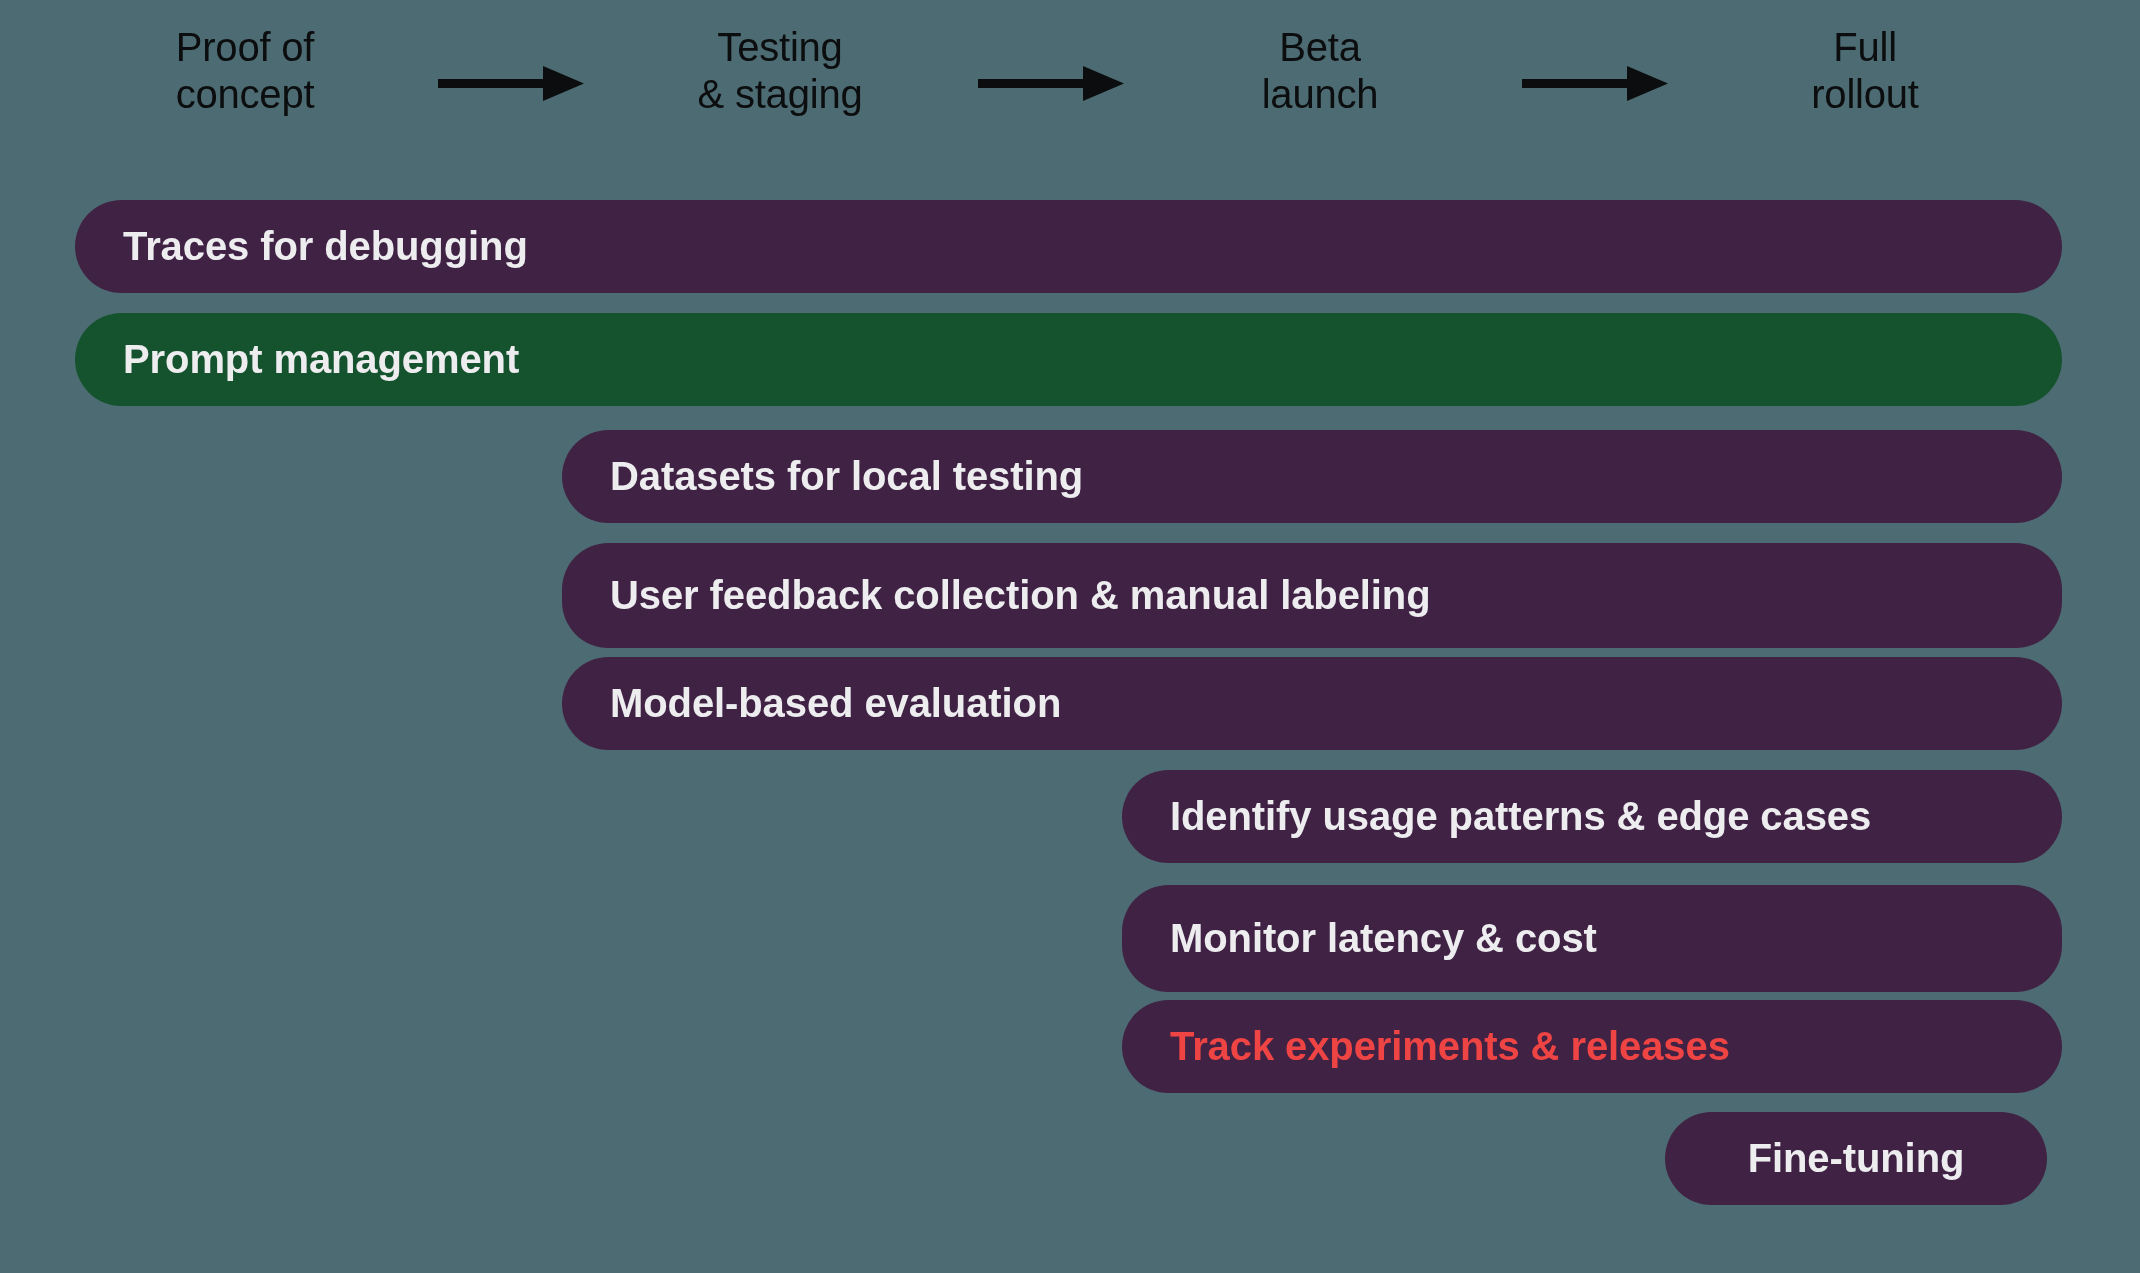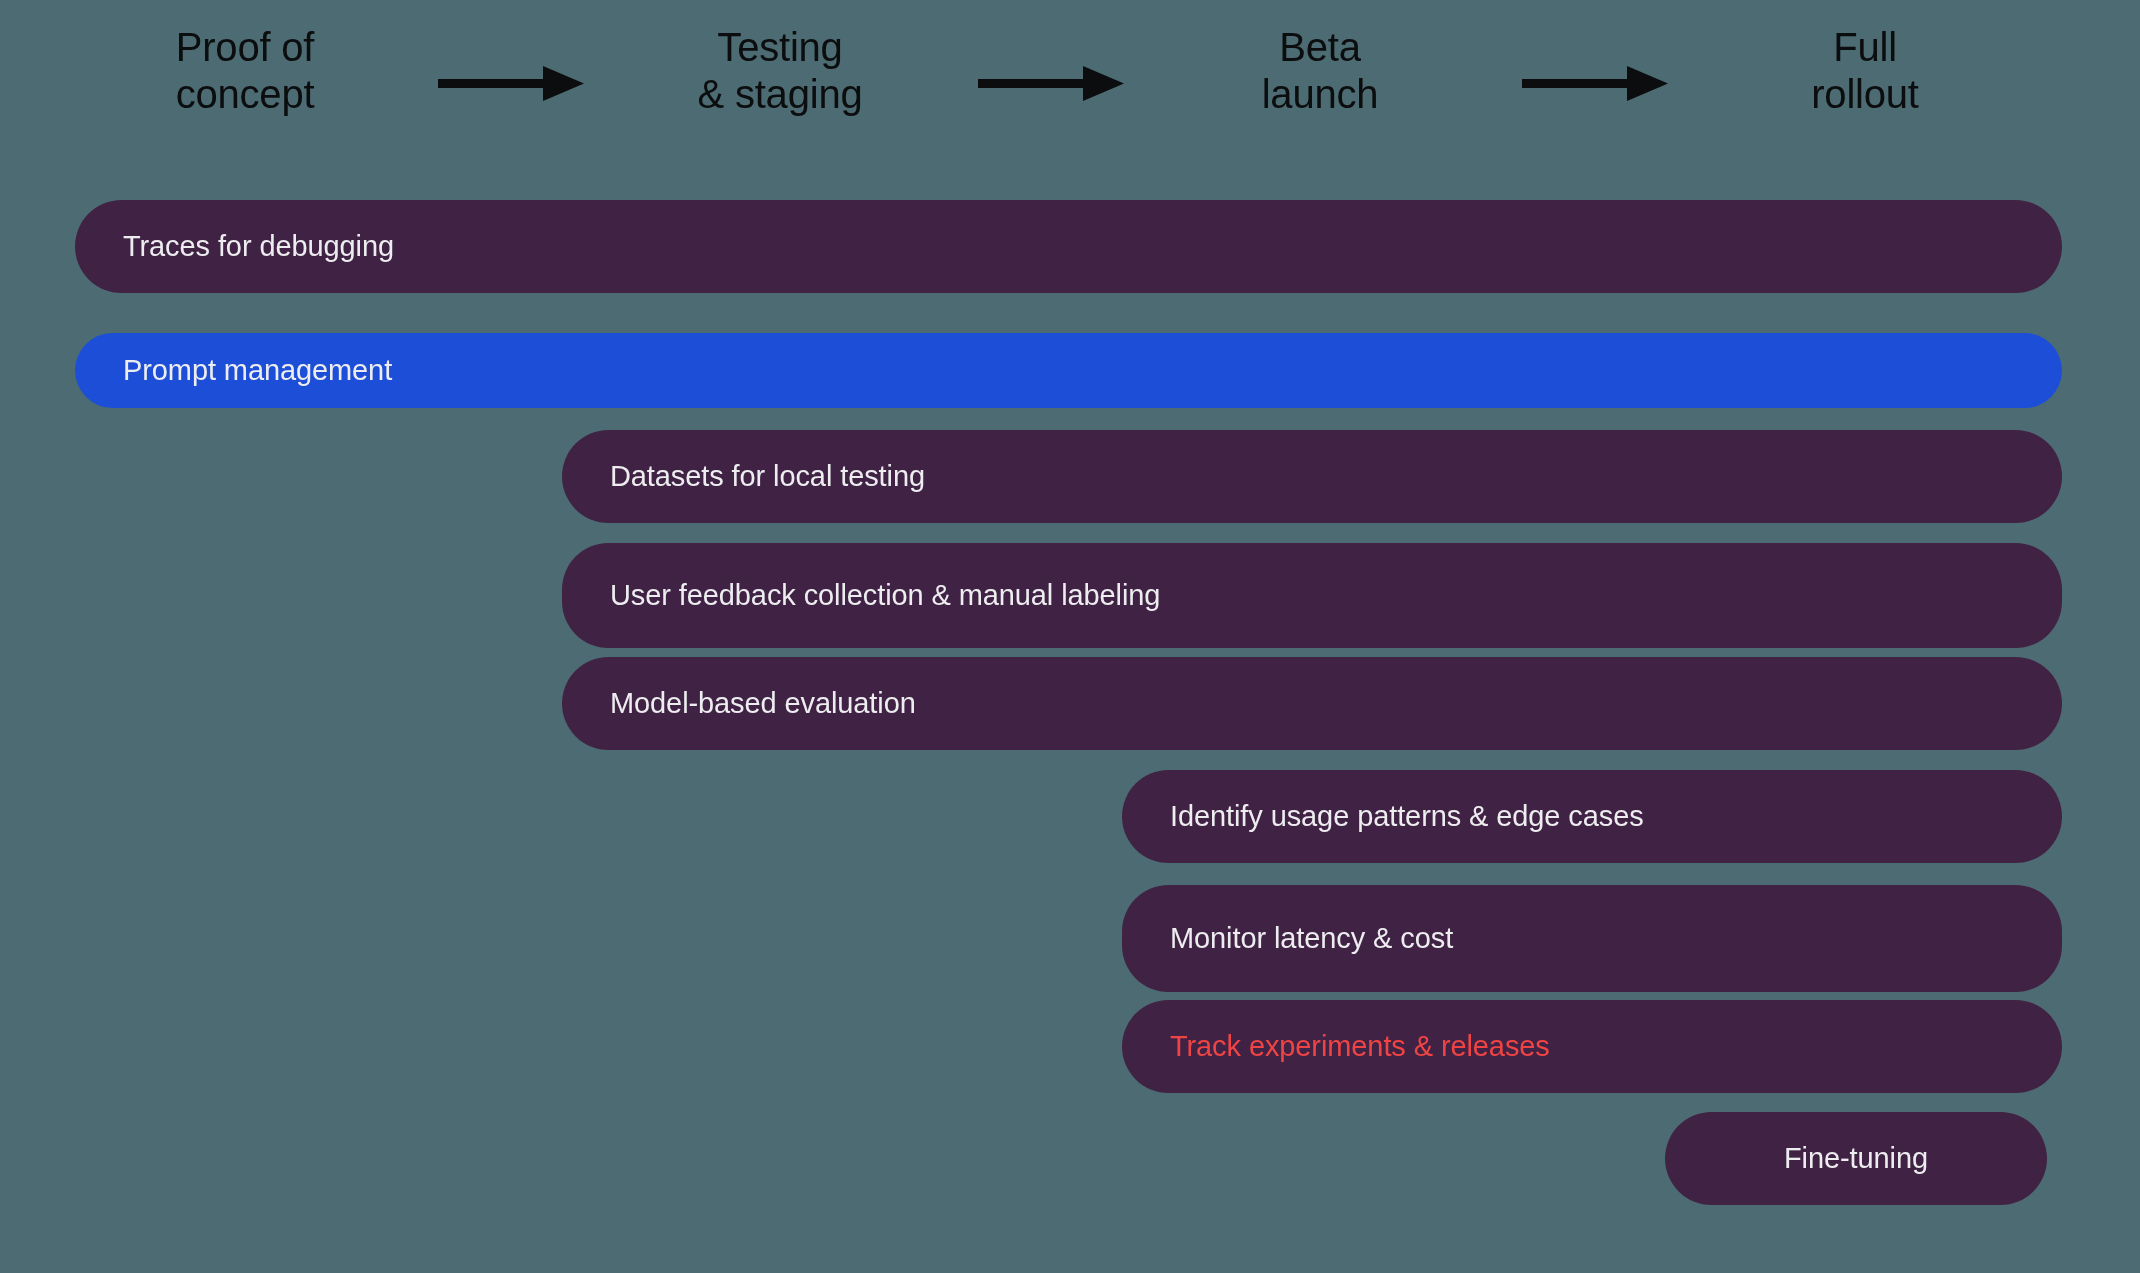--- a/index.html
+++ b/index.html
@@ -53,22 +53,22 @@
     position: absolute;
     height: 93px;
     background: #402244;
     border-radius: 46.5px;
     display: flex;
     align-items: center;
     box-sizing: border-box;
   }
   .bar .bar-label {
     color: #ededf0;
-    font-size: 29px;
-    font-weight: normal;
+    font-size: 40px;
+    font-weight: bold;
     letter-spacing: -0.1px;
     white-space: nowrap;
   }
   .bar.align-left  { justify-content: flex-start; padding-left: 48px; }
   .bar.align-center { justify-content: center; padding: 0 40px; }
 </style>
 </head>
 <body>
 
 <div id="stage" style="background: rgb(77, 107, 114);">
@@ -97,21 +97,21 @@
   <div class="arrow a2">
     <svg width="146" height="44" viewBox="0 0 146 44" xmlns="http://www.w3.org/2000/svg">
       <rect x="0" y="17" width="116" height="9" fill="#0b0d0e"></rect>
       <polygon points="105,4 146,21.5 105,39" fill="#0b0d0e"></polygon>
     </svg>
   </div>
 
   <div class="bar align-left" style="left: 75px; top: 200px; width: 1987px; height: 93px; border-radius: 46.5px; background: rgb(64, 34, 68);">
     <span class="bar-label" style="color: rgb(237, 237, 240);">Traces for debugging</span>
   </div>
-  <div class="bar align-left" style="left: 75px; top: 313px; width: 1987px; height: 75px; border-radius: 46.5px; background: #1d4ed8; margin-top: 20px;">
+  <div class="bar align-left" style="left: 75px; top: 313px; width: 1987px; height: 93px; border-radius: 46.5px; background: #14532d;">
     <span class="bar-label" style="color: rgb(237, 237, 240);">Prompt management</span>
   </div>
   <div class="bar align-left" style="left: 562px; top: 430px; width: 1500px; height: 93px; border-radius: 46.5px; background: rgb(64, 34, 68);">
     <span class="bar-label" style="color: rgb(237, 237, 240);">Datasets for local testing</span>
   </div>
   <div class="bar align-left" style="left: 562px; top: 543px; width: 1500px; height: 105px; border-radius: 46.5px; background: rgb(64, 34, 68);">
     <span class="bar-label" style="color: rgb(237, 237, 240);">User feedback collection &amp; manual labeling</span>
   </div>
   <div class="bar align-left" style="left: 562px; top: 657px; width: 1500px; height: 93px; border-radius: 46.5px; background: rgb(64, 34, 68);">
     <span class="bar-label" style="color: rgb(237, 237, 240);">Model-based evaluation</span>

